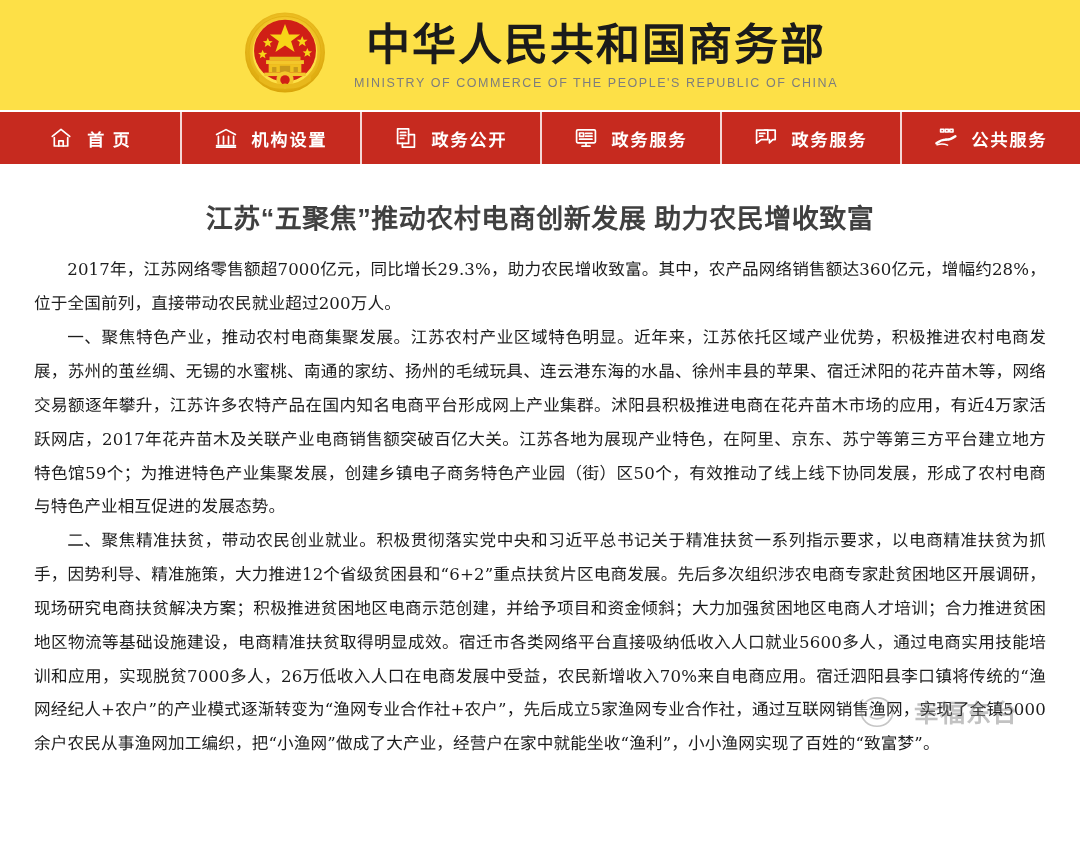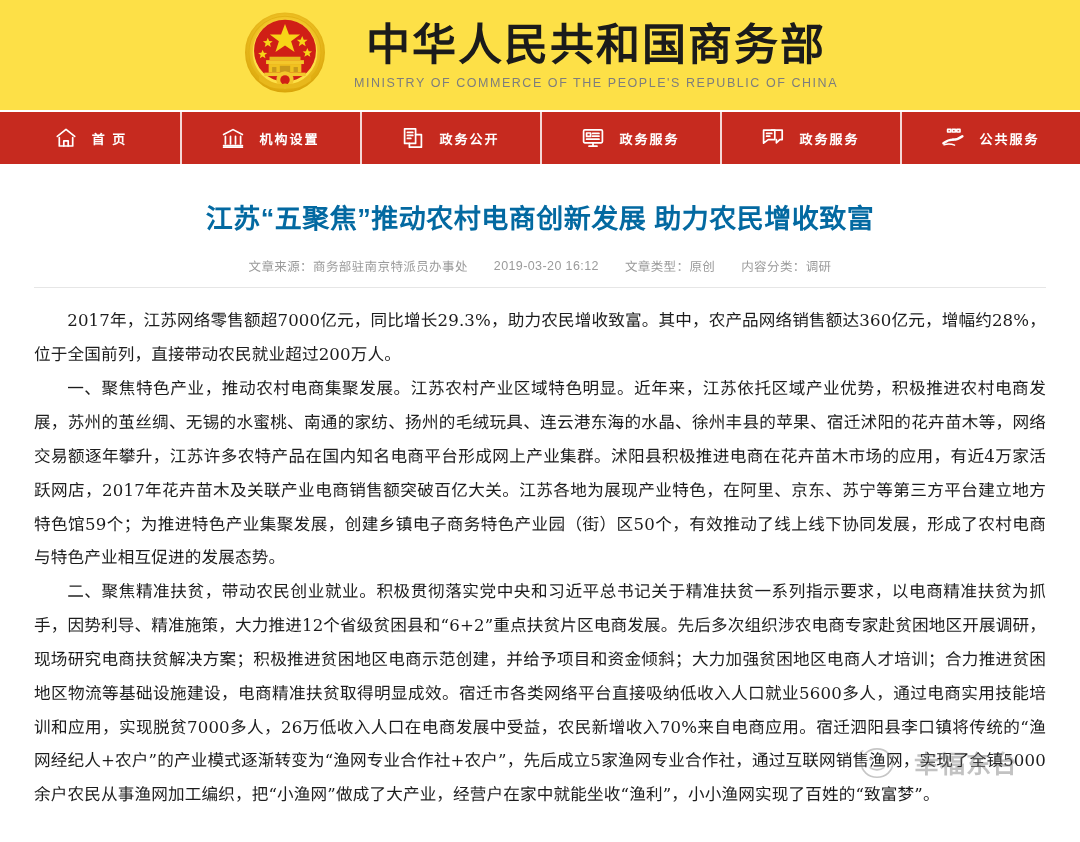--- a/index.html
+++ b/index.html
@@ -66,21 +66,21 @@
     border-bottom: 3px solid #ffffff;
     box-sizing: content-box;
   }
   .nav-item {
     flex: 1 1 0;
     display: flex;
     align-items: center;
     justify-content: center;
     gap: 13px;
     color: #ffffff;
-    font-size: 13px;
+    font-size: 17px;
     font-weight: 700;
     letter-spacing: 2px;
     position: relative;
     cursor: pointer;
     user-select: none;
   }
   .nav-item + .nav-item::before {
     content: "";
     position: absolute;
     left: 0;
@@ -101,21 +101,21 @@
 
   
   .article {
     padding: 0 34px;
     box-sizing: border-box;
   }
   .article-title {
     text-align: center;
     font-size: 27px;
     font-weight: 700;
-    color: #0369a1;
+    color: #404040;
     letter-spacing: 0.5px;
     line-height: 1.35;
     margin: 34px 0 0 0;
     padding: 0 20px;
   }
   .article-meta {
     margin-top: 19px;
     padding-bottom: 12px;
     text-align: center;
     font-size: 12.5px;
@@ -294,26 +294,20 @@
       </svg>
     </span>
     <span>公共服务</span>
   </div>
 </nav>
 
 <main class="article">
 
   <h1 class="article-title">江苏“五聚焦”推动农村电商创新发展 助力农民增收致富</h1>
 
-  <div class="article-meta">
-    <span class="meta-cell">文章来源：商务部驻南京特派员办事处</span>
-    <span class="meta-cell">2019-03-20 16:12</span>
-    <span class="meta-cell">文章类型：原创</span>
-    <span class="meta-cell">内容分类：调研</span>
-  </div>
 
   <div class="article-body">
     <p class="para">2017年，江苏网络零售额超7000亿元，同比增长29.3%，助力农民增收致富。其中，农产品网络销售额达360亿元，增幅约28%，位于全国前列，直接带动农民就业超过200万人。</p>
     <p class="para">一、聚焦特色产业，推动农村电商集聚发展。江苏农村产业区域特色明显。近年来，江苏依托区域产业优势，积极推进农村电商发展，苏州的茧丝绸、无锡的水蜜桃、南通的家纺、扬州的毛绒玩具、连云港东海的水晶、徐州丰县的苹果、宿迁沭阳的花卉苗木等，网络交易额逐年攀升，江苏许多农特产品在国内知名电商平台形成网上产业集群。沭阳县积极推进电商在花卉苗木市场的应用，有近4万家活跃网店，2017年花卉苗木及关联产业电商销售额突破百亿大关。江苏各地为展现产业特色，在阿里、京东、苏宁等第三方平台建立地方特色馆59个；为推进特色产业集聚发展，创建乡镇电子商务特色产业园（街）区50个，有效推动了线上线下协同发展，形成了农村电商与特色产业相互促进的发展态势。</p>
     <p class="para">二、聚焦精准扶贫，带动农民创业就业。积极贯彻落实党中央和习近平总书记关于精准扶贫一系列指示要求，以电商精准扶贫为抓手，因势利导、精准施策，大力推进12个省级贫困县和“6+2”重点扶贫片区电商发展。先后多次组织涉农电商专家赴贫困地区开展调研，现场研究电商扶贫解决方案；积极推进贫困地区电商示范创建，并给予项目和资金倾斜；大力加强贫困地区电商人才培训；合力推进贫困地区物流等基础设施建设，电商精准扶贫取得明显成效。宿迁市各类网络平台直接吸纳低收入人口就业5600多人，通过电商实用技能培训和应用，实现脱贫7000多人，26万低收入人口在电商发展中受益，农民新增收入70%来自电商应用。宿迁泗阳县李口镇将传统的“渔网经纪人+农户”的产业模式逐渐转变为“渔网专业合作社+农户”，先后成立5家渔网专业合作社，通过互联网销售渔网，实现了全镇5000余户农民从事渔网加工编织，把“小渔网”做成了大产业，经营户在家中就能坐收“渔利”，小小渔网实现了百姓的“致富梦”。</p>
 
     <div class="watermark">
       <svg class="wm-face" viewBox="0 0 40 40" aria-hidden="true">
         <ellipse cx="20" cy="22" rx="15" ry="13.5" fill="none" stroke="#777" stroke-width="1.6"></ellipse>
         <path d="M6 18 Q2 12 7 10" fill="none" stroke="#777" stroke-width="1.5"></path>

